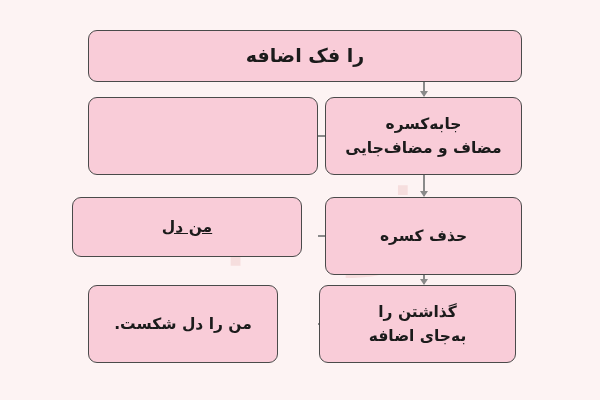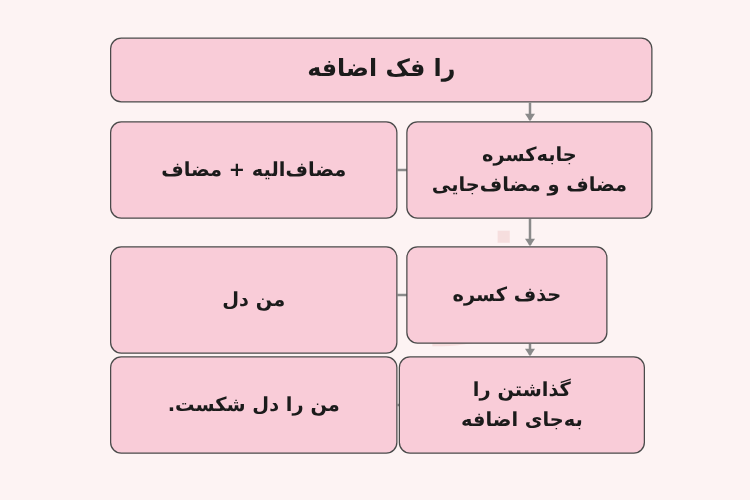--- a/index.html
+++ b/index.html
@@ -66,27 +66,27 @@
   .box .lines span {
     display: block;
     white-space: nowrap;
   }
 
   
   #box-title   { left: 88px;  top: 30px;  width: 434px; height: 52px; }
 
   
   #box-step-1  { left: 325px; top: 97px;  width: 197px; height: 78px; }
-  #box-step-2  { left: 325px; top: 197px; width: 161px; height: 78px; }
+  #box-step-2  { left: 325px; top: 197px; width: 197px; height: 78px; }
   #box-step-3  { left: 319px; top: 285px; width: 197px; height: 78px; }
 
   
   #box-ex-1    { left: 88px;  top: 97px;  width: 230px; height: 78px; }
-  #box-ex-2    { left: 88px;  top: 197px; width: 230px; height: 86px; }
-  #box-ex-3    { left: 88px;  top: 285px; width: 230px; height: 78px; }
+  #box-ex-2    { left: 72px;  top: 197px; width: 230px; height: 60px; text-decoration: underline; }
+  #box-ex-3    { left: 88px;  top: 285px; width: 190px; height: 78px; }
 
   .connector {
     position: absolute;
     background: #8a8a8a;
   }
   
   .v-arrow { width: 1.5px; }
   .v-arrow::after {
     content: "";
     position: absolute;
@@ -143,21 +143,20 @@
 
   <div class="box" id="box-step-3">
     <span class="lines">
       <span>گذاشتن را</span>
       <span>به‌جای اضافه</span>
     </span>
   </div>
 
   <div class="box" id="box-ex-1">
     <span class="lines">
-      <span>مضاف‌الیه + مضاف</span>
     </span>
   </div>
 
   <div class="box" id="box-ex-2">
     <span class="lines">
       <span>من دل</span>
     </span>
   </div>
 
   <div class="box" id="box-ex-3">

